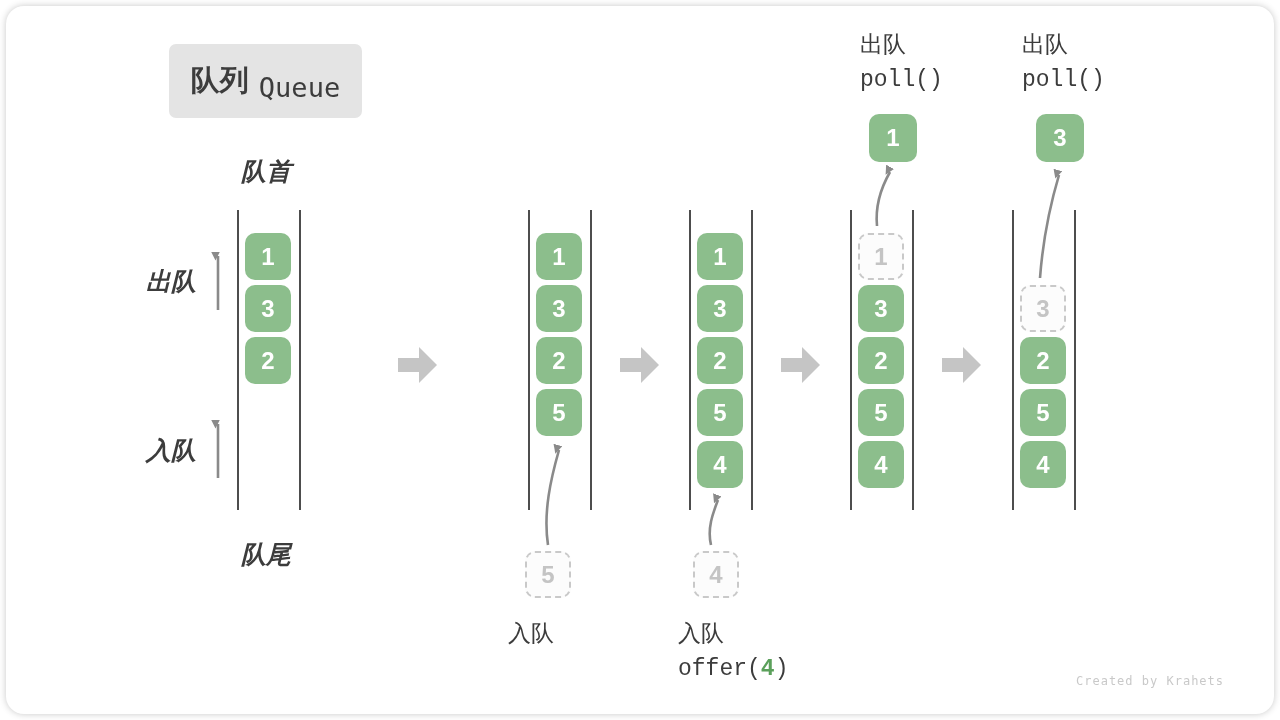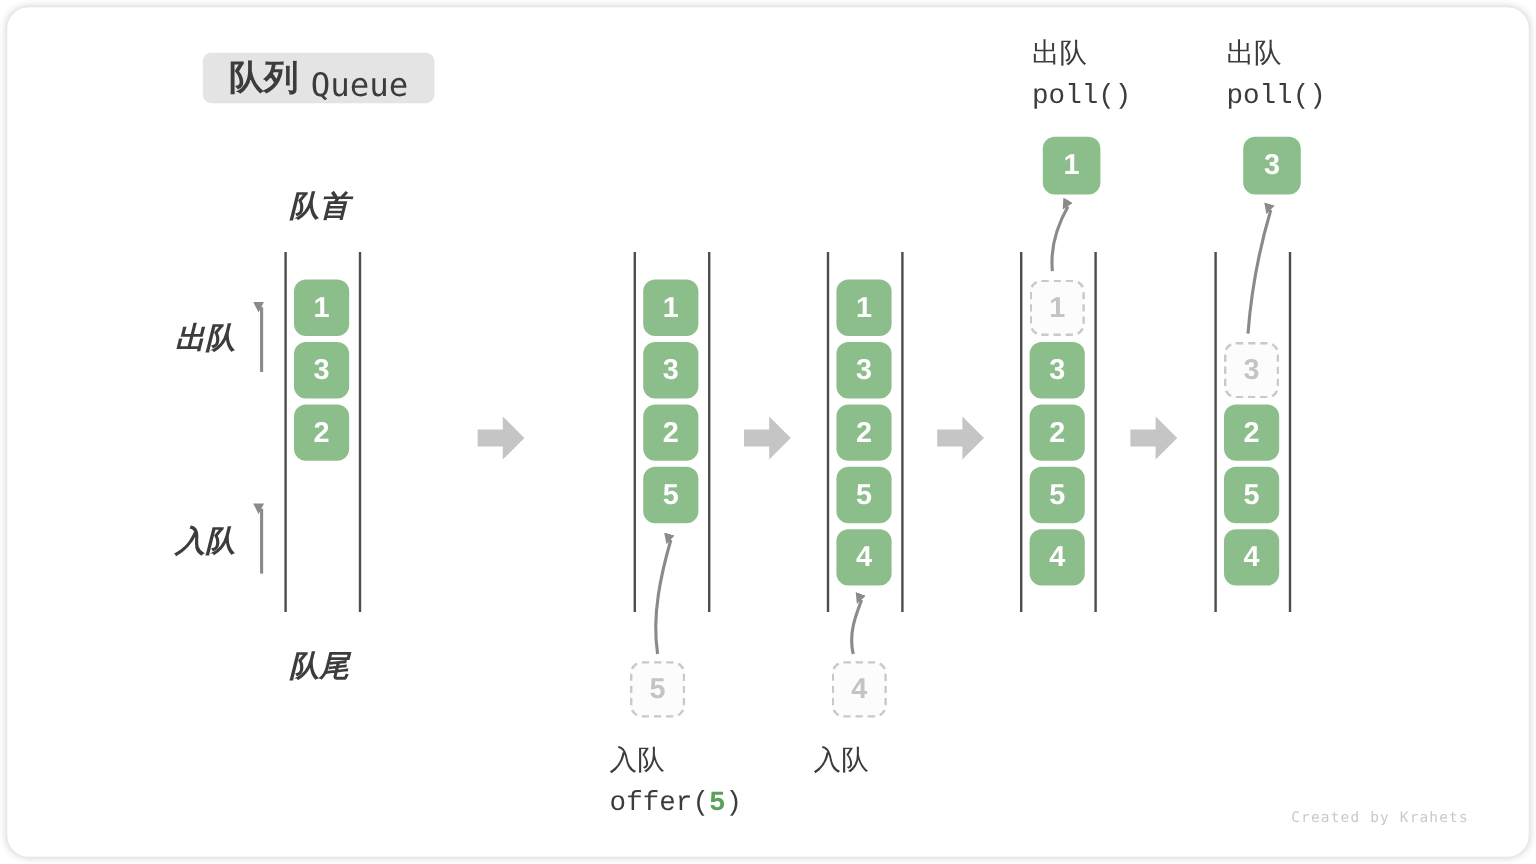--- a/index.html
+++ b/index.html
@@ -6,21 +6,21 @@
     --green:#8CBE8C; --digit_green:#5BA05B; --text:#3C3C3C; --line:#4D4D4D;
     --thin_arrow:#8A8A8A; --block_arrow:#C5C5C5; --dashed_border:#C9C9C9;
     --dashed_text:#C4C4C4; --badge_bg:#E4E4E4; --watermark:#C9C9C9;
   }
   *{margin:0;padding:0;box-sizing:border-box;}
   html,body{width:1280px;height:720px;background:#ffffff;overflow:hidden;
     font-family:"Liberation Sans","DejaVu Sans",sans-serif;}
   .canvas{position:relative;width:1280px;height:720px;}
   .card{position:absolute;left:6px;top:6px;right:6px;bottom:6px;background:#fff;
     border-radius:18px;box-shadow:0 0 7px rgba(0,0,0,0.22);}
-  .title-badge{position:absolute;left:169px;top:44px;width:193px;height:42px;
+  .title-badge{position:absolute;left:169px;top:44px;width:193px;height:74px;
     background:var(--badge_bg);border-radius:7px;display:flex;align-items:center;
     justify-content:center;gap:10px;}
   .title-zh{font-size:29px;font-weight:bold;color:var(--text);}
   .title-en{font-size:27px;color:var(--text);font-family:"DejaVu Sans Mono","Liberation Mono",monospace;margin-top:12px;}
   .lbl{position:absolute;color:var(--text);font-size:25px;white-space:nowrap;}
   .bold{font-weight:bold;font-style:italic;}
   .vline{position:absolute;width:2px;height:300px;top:210px;background:var(--line);}
   .cell{position:absolute;width:46px;height:47px;border-radius:10px;
     background:var(--green);color:#fff;font-size:24px;font-weight:bold;
     display:flex;align-items:center;justify-content:center;}
@@ -78,21 +78,20 @@
       <span>2</span>
     </div>
   <div class="cell" style="left:536px;top:389px;">
       <span>5</span>
     </div>
   <div class="cell dashed" style="left:525px;top:551px;">
       <span>5</span>
     </div>
   <div class="caption" style="left:508px;top:615px;">
     <span class="cjk">入队</span>
-    <span class="code"><span>offer(</span><span class="arg">5</span><span>)</span></span>
   </div>
 
   <div class="vline" style="left:689px;"></div>
   <div class="vline" style="left:751px;"></div>
   <div class="cell" style="left:697px;top:233px;">
       <span>1</span>
     </div>
   <div class="cell" style="left:697px;top:285px;">
       <span>3</span>
     </div>
@@ -103,20 +102,21 @@
       <span>5</span>
     </div>
   <div class="cell" style="left:697px;top:441px;">
       <span>4</span>
     </div>
   <div class="cell dashed" style="left:693px;top:551px;">
       <span>4</span>
     </div>
   <div class="caption" style="left:678px;top:615px;">
     <span class="cjk">入队</span>
+    <span class="code"><span>offer(</span><span class="arg">4</span><span>)</span></span>
   </div>
 
   <div class="vline" style="left:850px;"></div>
   <div class="vline" style="left:912px;"></div>
   <div class="cell dashed" style="left:858px;top:233px;">
       <span>1</span>
     </div>
   <div class="cell" style="left:858px;top:285px;">
       <span>3</span>
     </div>

